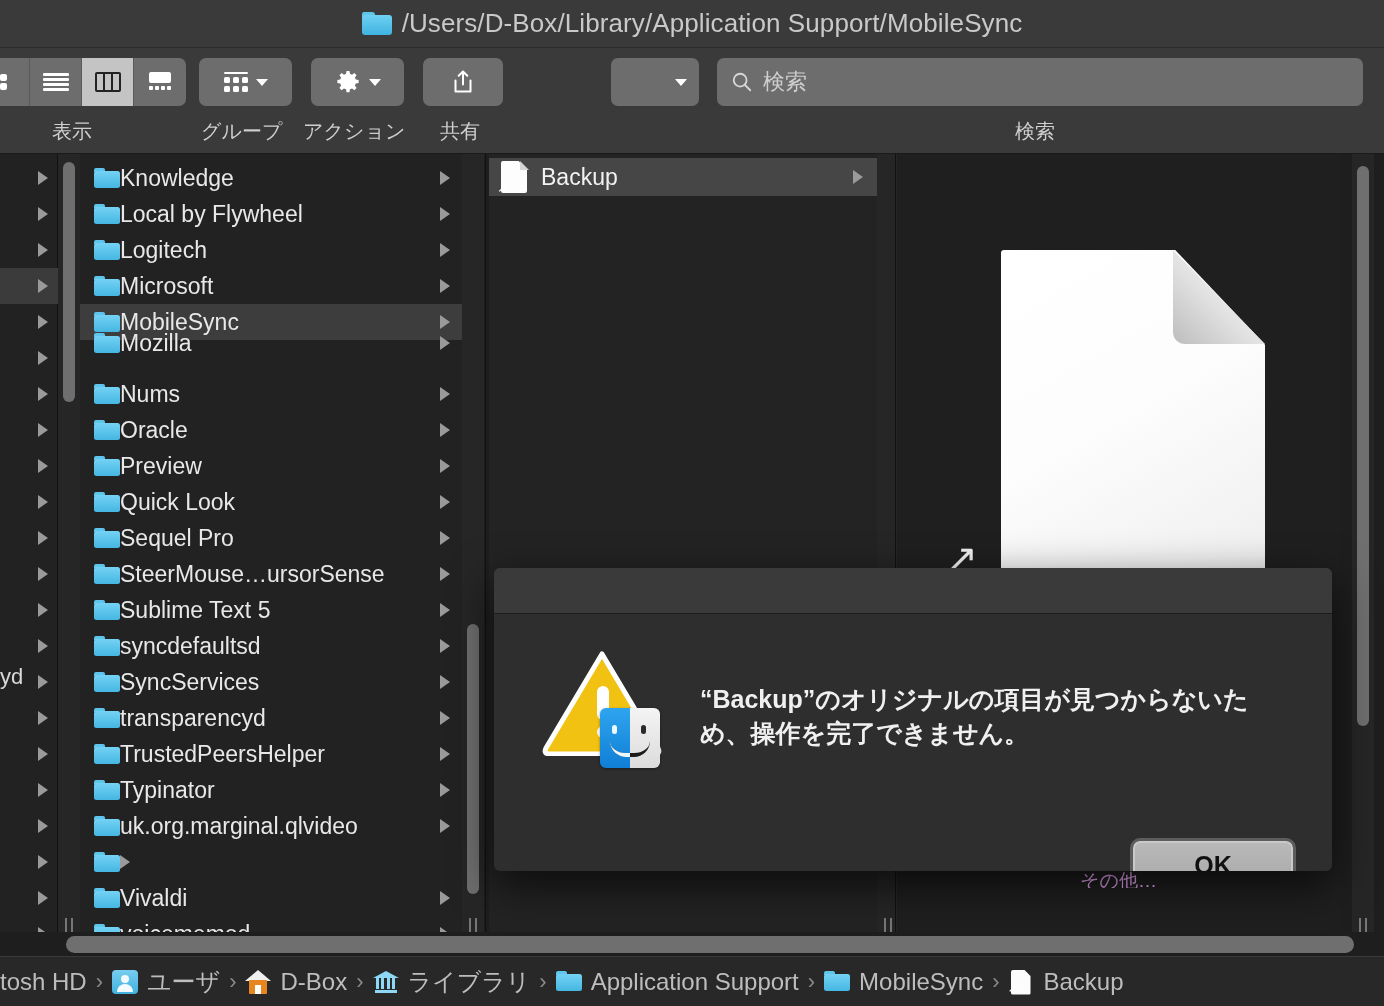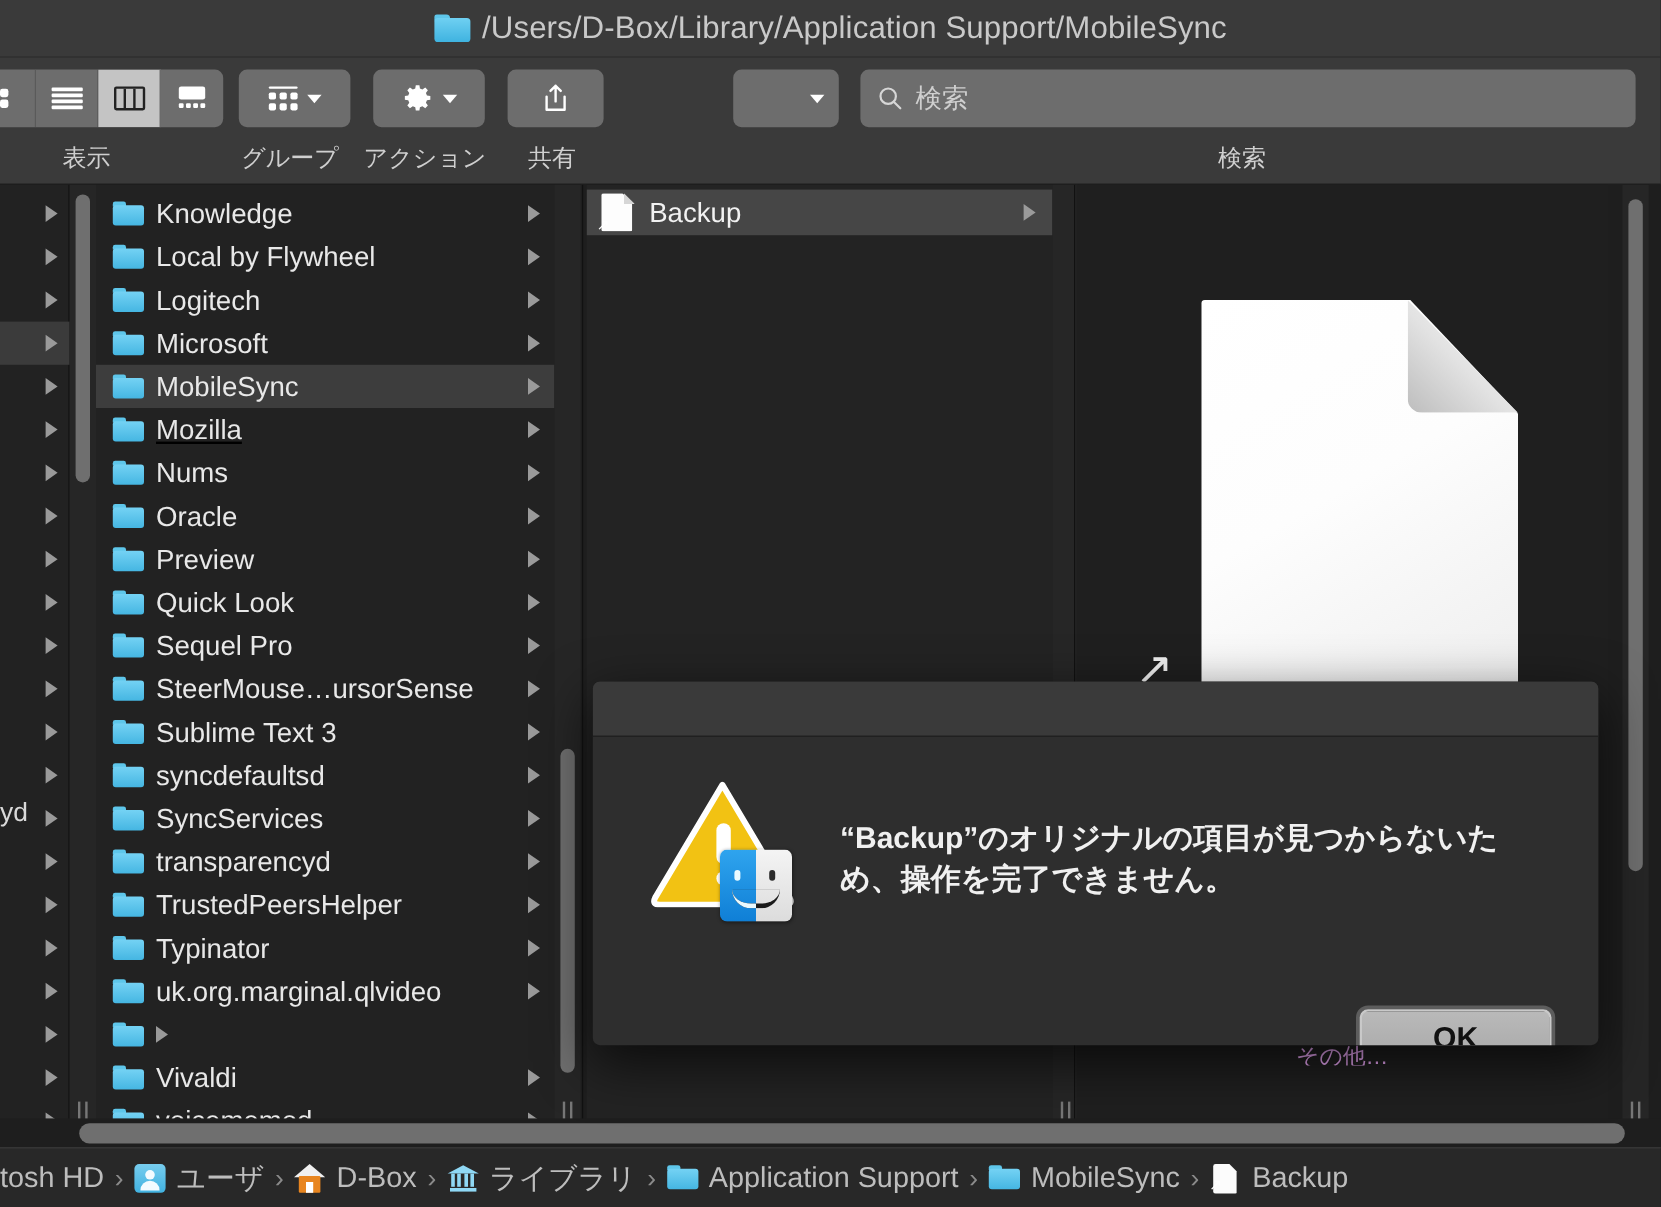--- a/index.html
+++ b/index.html
@@ -134,21 +134,21 @@
   }
   .grip i { width:2px; height:16px; background:#777; }
 
   
   .col1 {
     position:absolute; left:80px; top:0; width:382px; height:790px;
     background:#222222;
   }
   .frow {
     position:absolute; left:0; width:382px; height:36px;
-    display:flex; align-items:center; padding-left:14px; gap:10px;
+    display:flex; align-items:center; padding-left:14px; gap:0;
   }
   .frow.sel { background:#3d3d3d; }
   .f-ico { width:26px; height:20px; position:relative; flex:0 0 auto; }
   .f-ico .tab {
     position:absolute; left:0; top:0; width:11px; height:4px;
     background:#5ec6ea; border-radius:2px 2px 0 0;
   }
   .f-ico .body {
     position:absolute; left:0; top:3px; width:26px; height:17px;
     background:linear-gradient(180deg,#74d2f4 0%,#45b6e2 100%);
@@ -567,21 +567,21 @@
           <span class="caret f-caret"></span>
         </div>
         <div class="frow sel" style="top: 150px;">
           <span class="f-ico">
             <span class="tab"></span>
             <span class="body"></span>
           </span>
           <span class="f-name">MobileSync</span>
           <span class="caret f-caret"></span>
         </div>
-        <div class="frow" style="top: 186px; text-decoration: underline;">
+        <div class="frow" style="top: 171px;">
           <span class="f-ico">
             <span class="tab"></span>
             <span class="body"></span>
           </span>
           <span class="f-name">Mozilla</span>
           <span class="caret f-caret"></span>
         </div>
         <div class="frow" style="top: 222px;">
           <span class="f-ico">
             <span class="tab"></span>
@@ -628,21 +628,21 @@
             <span class="body"></span>
           </span>
           <span class="f-name">SteerMouse…ursorSense</span>
           <span class="caret f-caret"></span>
         </div>
         <div class="frow" style="top: 438px;">
           <span class="f-ico">
             <span class="tab"></span>
             <span class="body"></span>
           </span>
-          <span class="f-name">Sublime Text 3</span>
+          <span class="f-name">Sublime Text 5</span>
           <span class="caret f-caret"></span>
         </div>
         <div class="frow" style="top: 474px;">
           <span class="f-ico">
             <span class="tab"></span>
             <span class="body"></span>
           </span>
           <span class="f-name">syncdefaultsd</span>
           <span class="caret f-caret"></span>
         </div>

